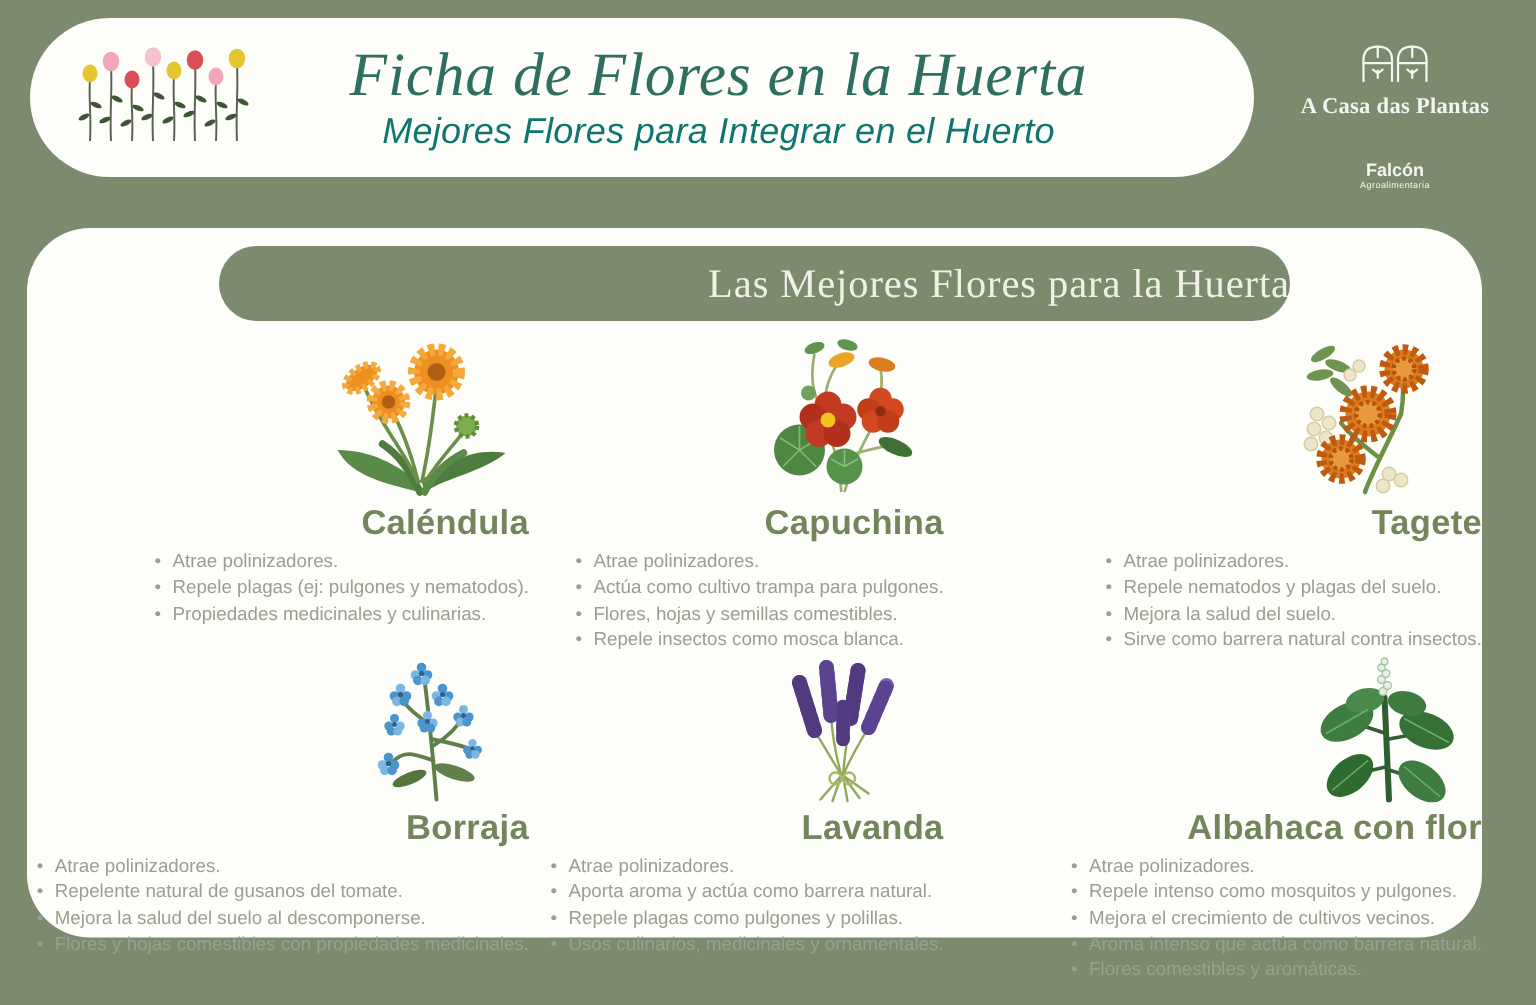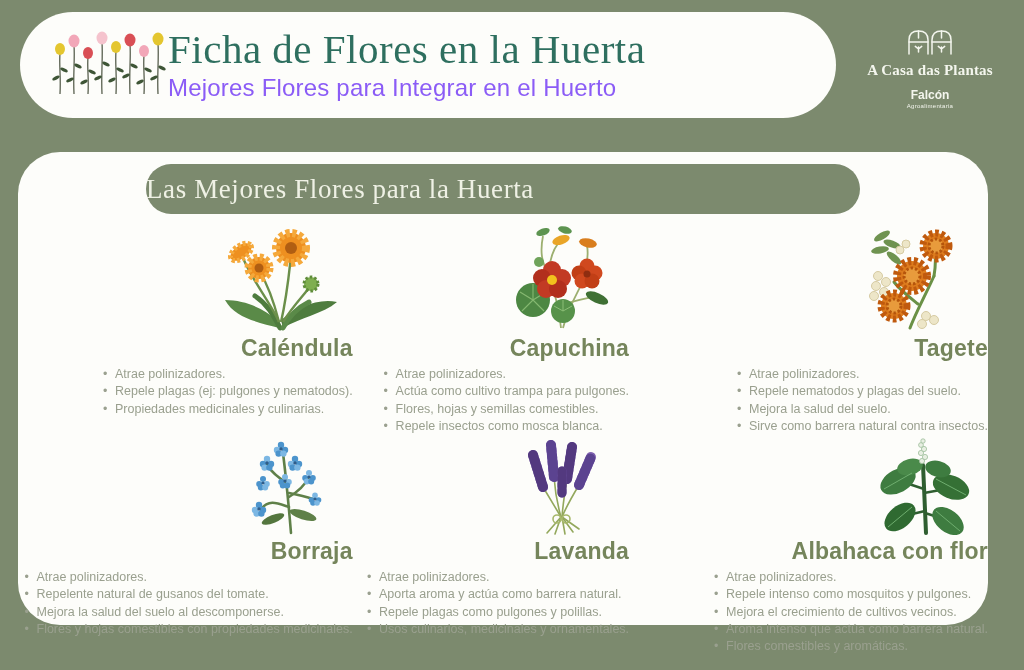--- a/index.html
+++ b/index.html
@@ -9,44 +9,44 @@
     font-family:"Liberation Sans", sans-serif;
     position:relative;overflow:hidden;
   }
   
   .header-card{
     position:absolute;left:20px;top:12px;width:816px;height:106px;
     background:#FDFDFA;border-radius:53px;
     display:flex;align-items:center;
   }
   .header-flowers{margin-left:30px;flex:0 0 auto;}
-  .header-text{flex:1;text-align:left;padding-right:46px;}
+  .header-text{flex:1;text-align:center;padding-right:46px;font-style:italic;}
   .title{
     font-family:"Liberation Serif", serif;
     font-size:41px;line-height:1.04;color:#2E6F5F;letter-spacing:.5px;
   }
   .subtitle{
-    font-size:24px;color:#8b5cf6;margin-top:3px;letter-spacing:.2px;
+    font-size:24px;color:#0f766e;margin-top:3px;letter-spacing:.2px;
   }
   .logo{
     position:absolute;left:846px;top:28px;width:168px;
     text-align:center;color:#F4F6EE;
   }
   .logo-name{font-size:15px;font-weight:bold;margin-top:2px;letter-spacing:.2px;font-family:Liberation Serif, serif;}
-  .logo-brand{font-size:12px;font-weight:bold;margin-top:9px;text-align:center;}
+  .logo-brand{font-size:12px;font-weight:bold;margin-top:26px;text-align:center;}
   .logo-sub{font-size:6px;margin-top:1px;letter-spacing:.3px;}
   
   .main-card{
     position:absolute;left:18px;top:152px;width:970px;height:473px;
     background:#FDFDFA;border-radius:42px;
   }
   .banner{
     width:714px;height:50px;margin:12px auto 2px;
     background:#7C8A6E;border-radius:26px;
-    display:flex;align-items:center;justify-content:flex-start;
+    display:flex;align-items:center;justify-content:flex-end;
   }
   .banner-text{
     font-family:"Liberation Serif", serif;
     font-size:27px;color:#EFF1E5;letter-spacing:.6px;
   }
   .grid{
     display:grid;grid-template-columns:34.5% 28.5% 37%;
     margin-top:6px;
   }
   .cell{display:flex;flex-direction:column;align-items:flex-end;}

